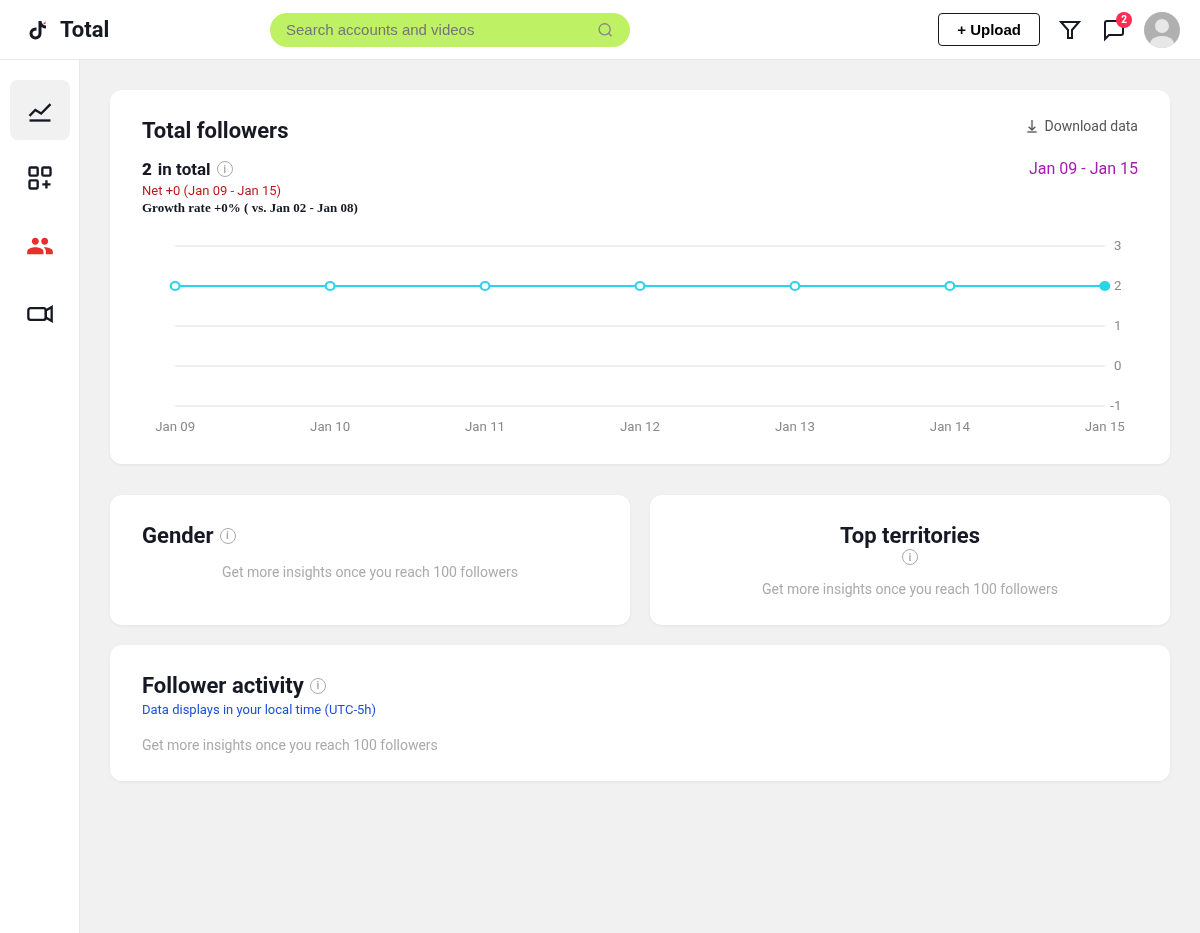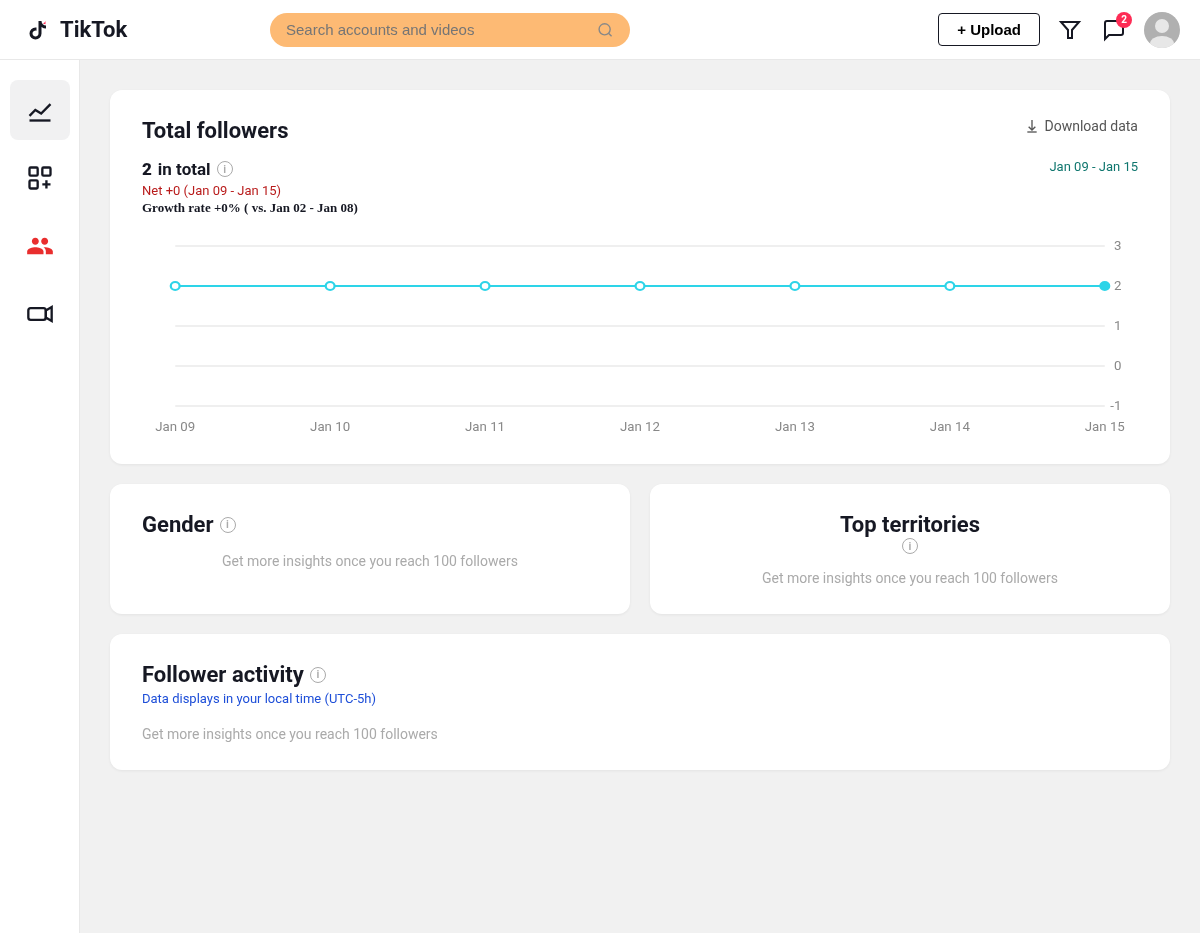--- a/index.html
+++ b/index.html
@@ -15,21 +15,21 @@
     .logo-area {
       display: flex; align-items: center; gap: 8px;
       font-size: 22px; font-weight: 700; min-width: 110px;
     }
     .tiktok-icon {
       width: 32px; height: 32px;
     }
     .search-bar {
       flex: 1; max-width: 360px; margin-left: 120px;
       display: flex; align-items: center;
-      background: #fdba74; border-radius: 100px; padding: 8px 16px;
+      background: #bef264; border-radius: 100px; padding: 8px 16px;
       gap: 8px;
     }
     .search-bar input {
       border: none; background: transparent; outline: none;
       font-size: 15px; color: #555; width: 100%;
     }
     .header-right {
       margin-left: auto; display: flex; align-items: center; gap: 16px; padding-left: 15px;
     }
     .upload-btn {
@@ -72,21 +72,21 @@
 
     
     .main {
       margin-top: 60px; margin-left: 80px;
       padding: 30px; min-height: calc(100vh - 60px);
     }
 
     
     .card {
       background: #fff; border-radius: 12px; padding: 28px 32px;
-      margin-bottom: 20px; box-shadow: 0 1px 3px rgba(0,0,0,0.06);
+      margin-bottom: 31px; box-shadow: 0 1px 3px rgba(0,0,0,0.06);
     }
     .card-row {
       display: flex; gap: 20px; margin-bottom: 20px; text-align: center;
     }
     .card-half {
       flex: 1; background: #fff; border-radius: 12px; padding: 28px 32px;
       box-shadow: 0 1px 3px rgba(0,0,0,0.06);
     }
 
     
@@ -108,21 +108,21 @@
       width: 16px; height: 16px; border-radius: 50%; border: 1.5px solid #aaa;
       font-size: 11px; color: #aaa; font-weight: 600; cursor: pointer;
     }
     .net-text {
       font-size: 13px; color: #b91c1c; margin-top: 4px;
     }
     .growth-text {
       font-size: 13px; font-weight: 700; margin-top: 2px; font-family: Liberation Serif, serif;
     }
     .date-range {
-      font-size: 13px; color: #0f766e; text-align: right;
+      font-size: 16px; color: #a21caf; text-align: right;
     }
 
     
     .chart-container {
       margin-top: 20px; position: relative; height: 200px;
     }
     .chart-svg {
       width: 100%; height: 100%;
     }
 
@@ -140,21 +140,21 @@
 <body>
 
 <header class="header">
   <div class="logo-area">
 
     <svg class="tiktok-icon" viewBox="0 0 32 32">
       <rect width="32" height="32" rx="6" fill="#fff"></rect>
       <path d="M21.5 7a4.5 4.5 0 0 0 4.5 4.5v3a7.5 7.5 0 0 1-4.5-1.5v6.5a6 6 0 1 1-6-6 5.9 5.9 0 0 1 1 .08v3.1a3 3 0 1 0 2 2.82V7z" fill="#161823"></path>
       <path d="M23 9.5a4.5 4.5 0 0 0 2.5.76V7a4.5 4.5 0 0 1-2.5 2.5z" fill="#fe2c55"></path>
     </svg>
-    <span>TikTok</span>
+    <span>Total</span>
   </div>
 
   <div class="search-bar">
     <input type="text" placeholder="Search accounts and videos" style="">
     <svg width="18" height="18" viewBox="0 0 24 24" fill="none" stroke="#888" stroke-width="2">
       <circle cx="11" cy="11" r="8"></circle>
         <line x1="21" y1="21" x2="16.65" y2="16.65"></line>
     </svg>
   </div>
 

